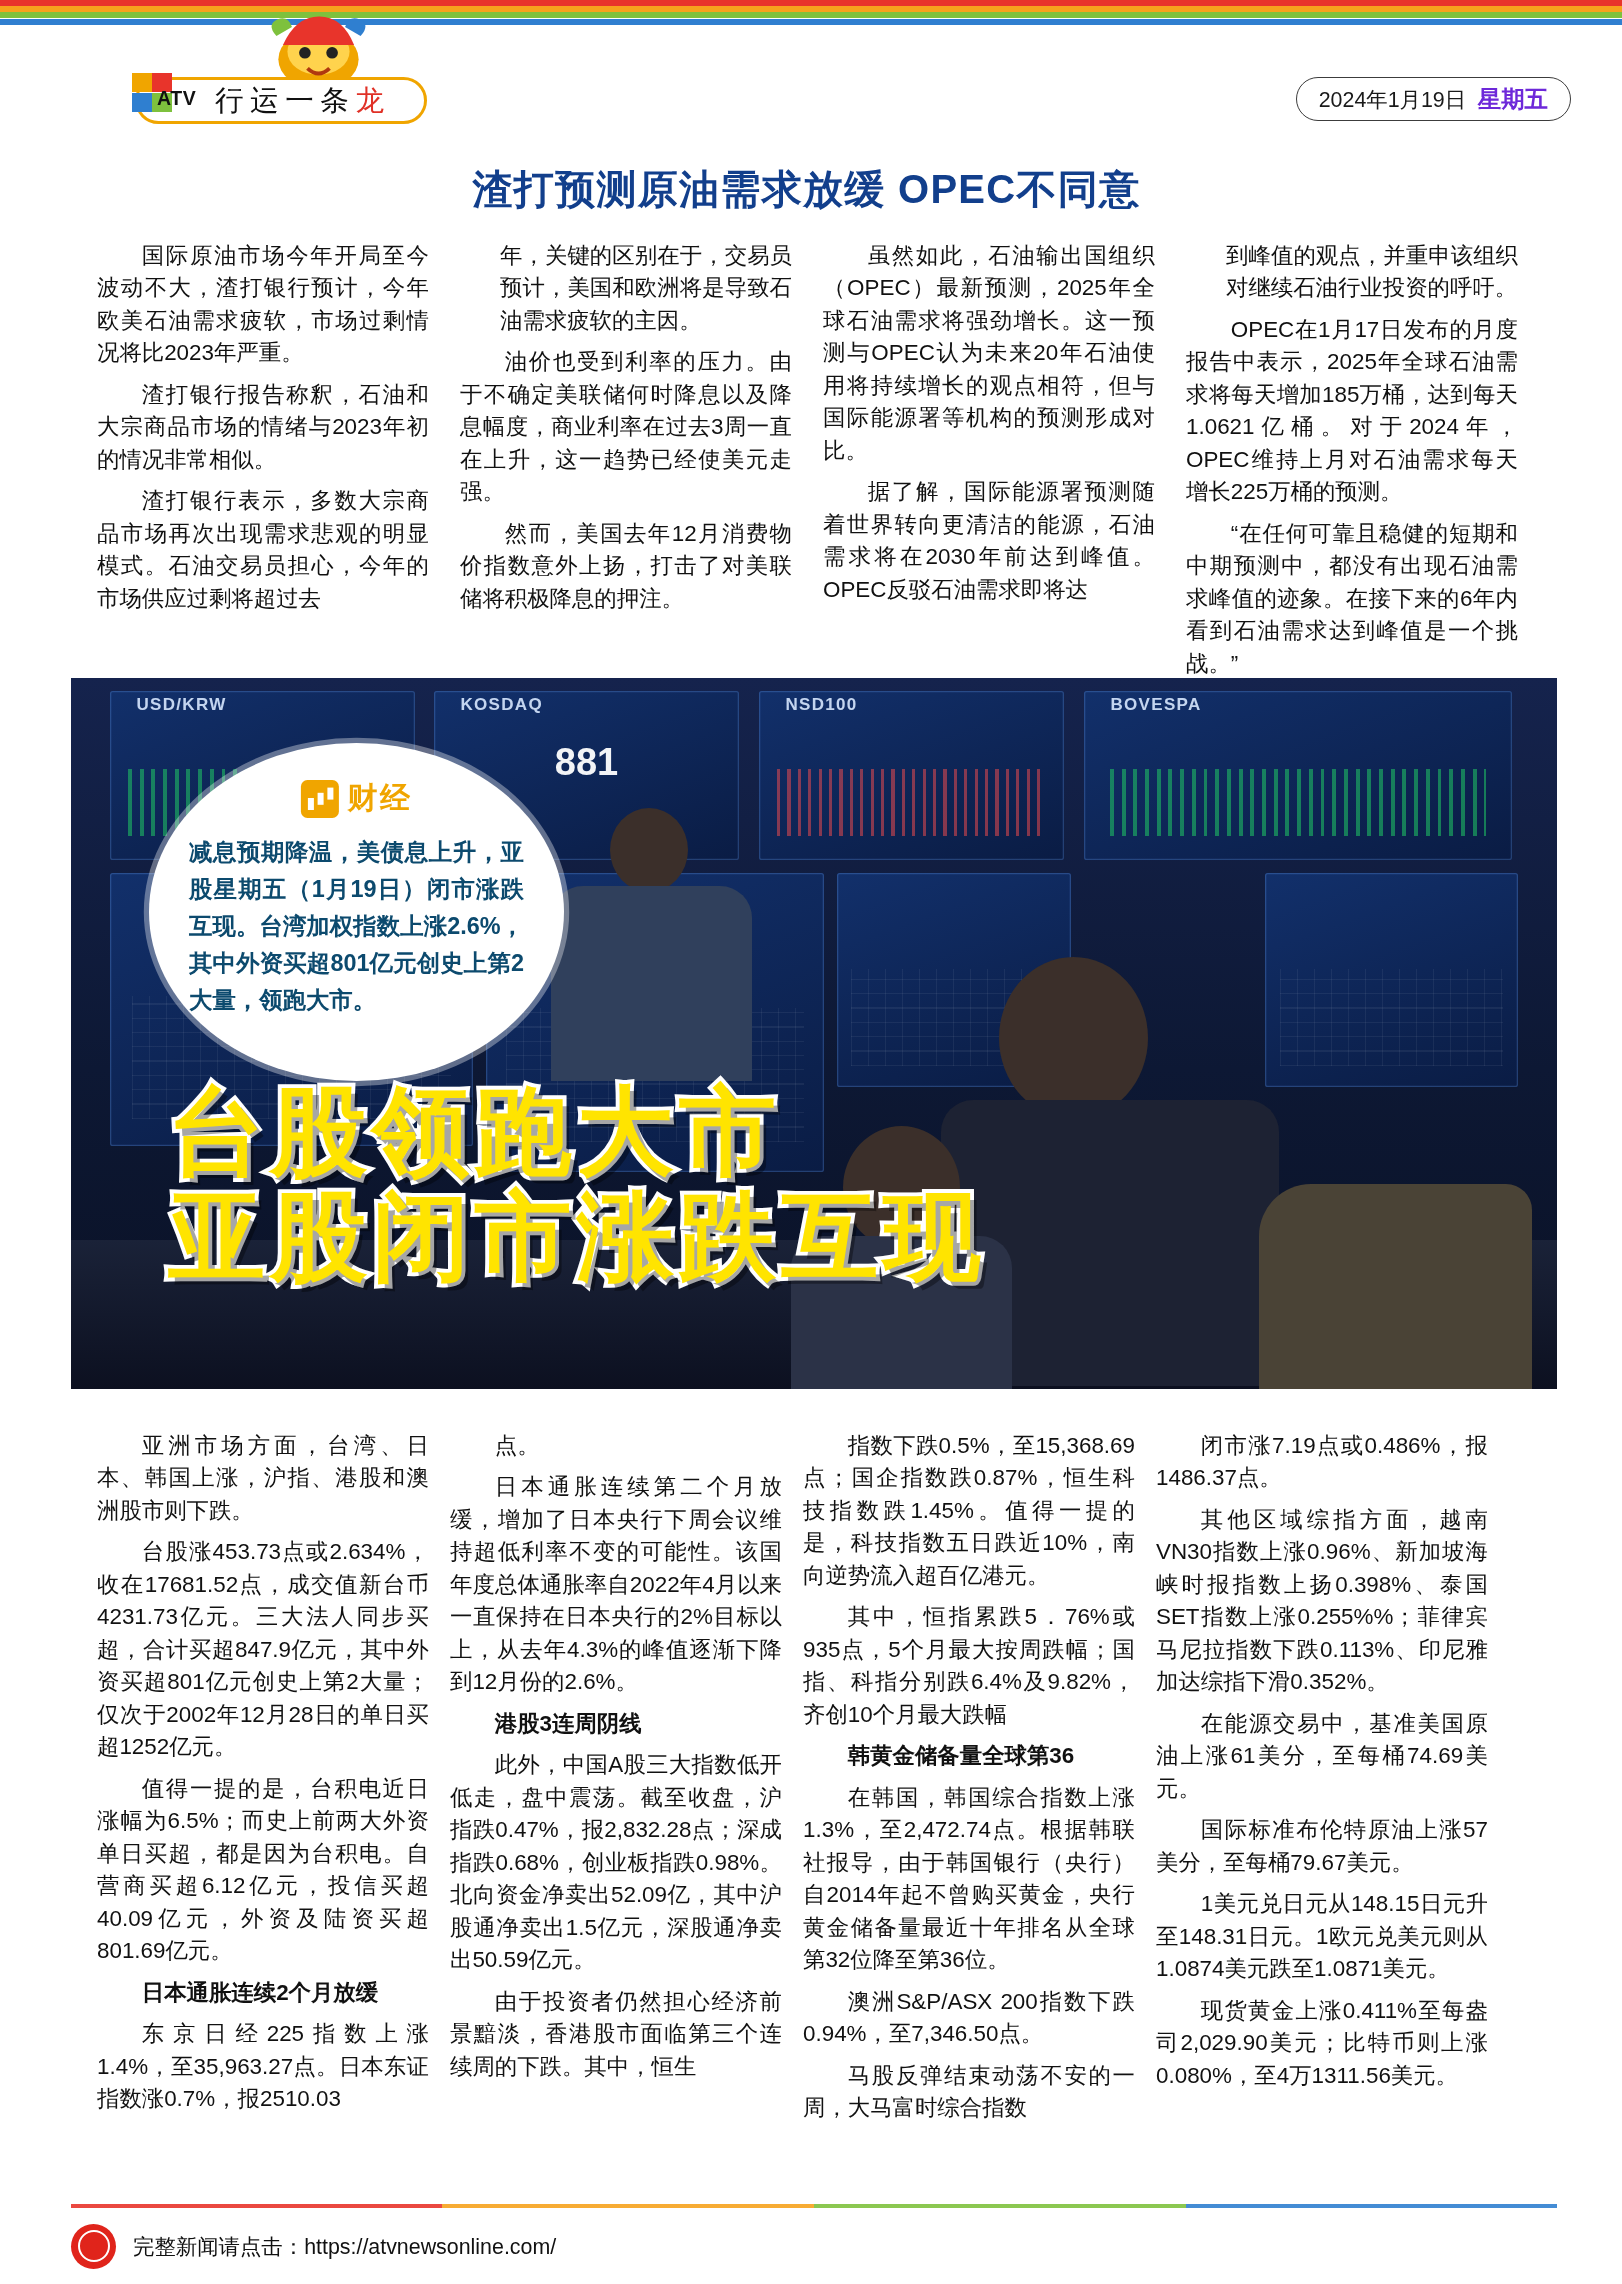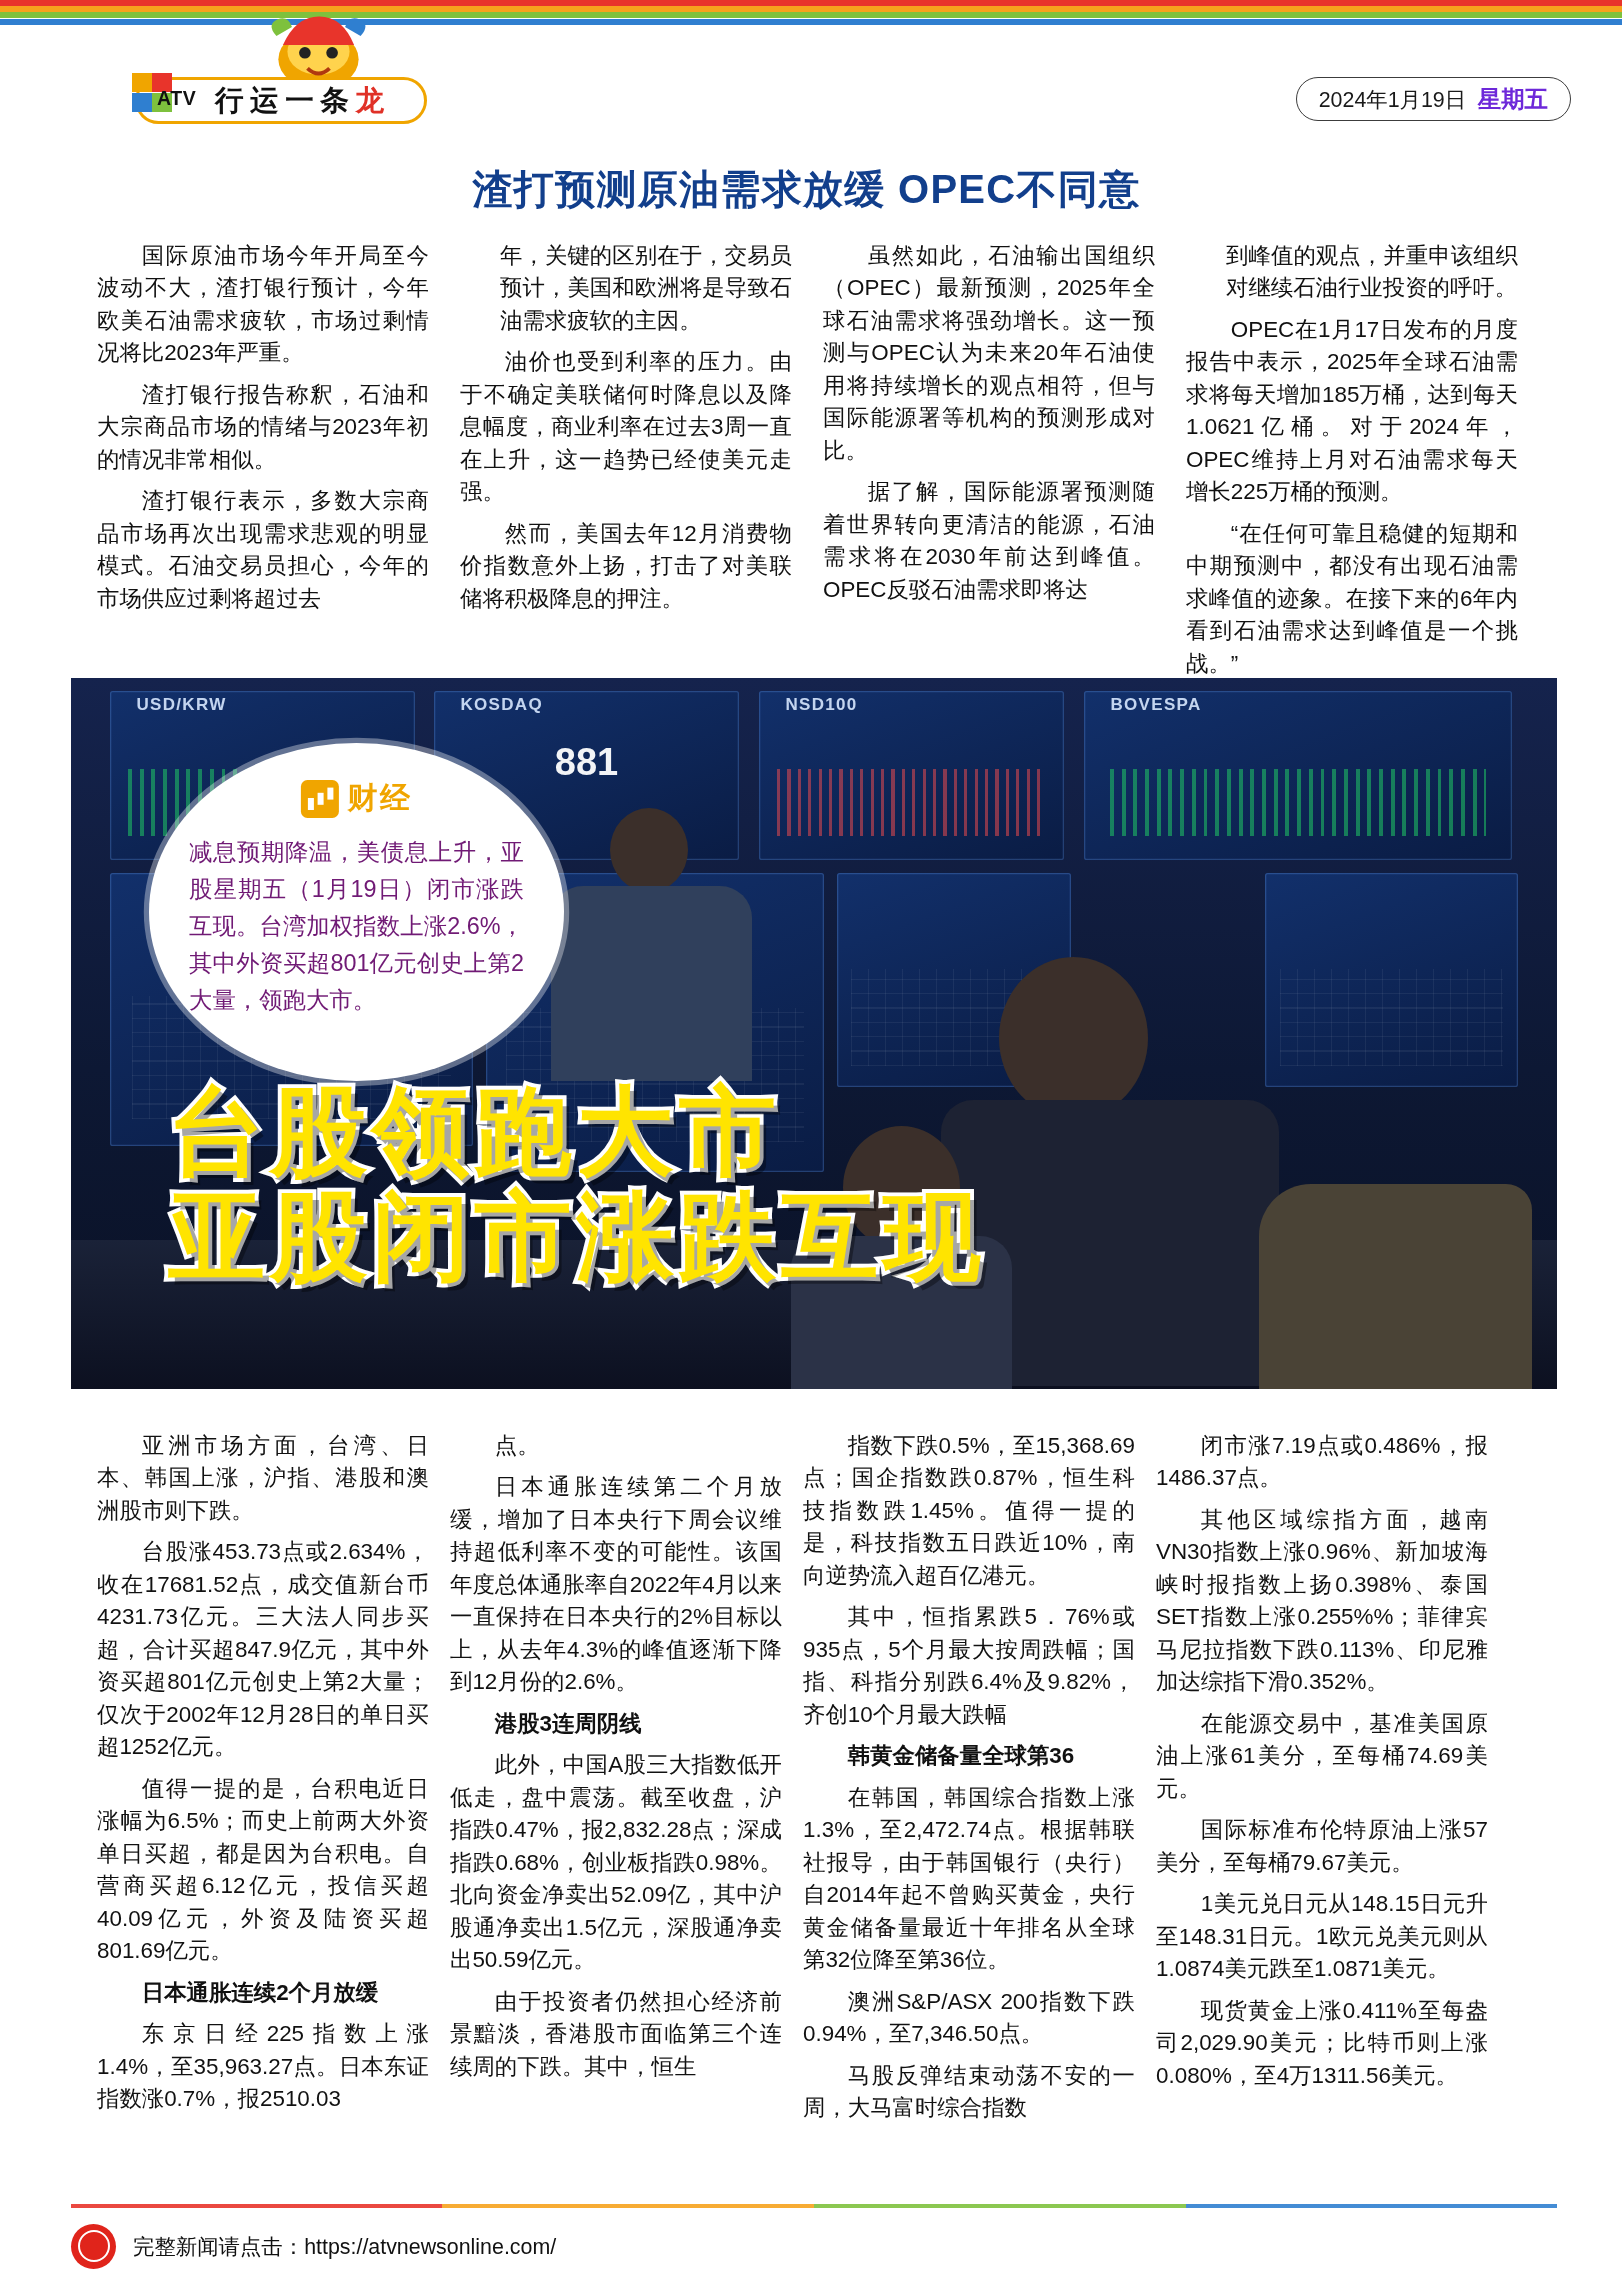--- a/index.html
+++ b/index.html
@@ -29,21 +29,21 @@
   .logo-wrap { position:absolute; left:62px; top:6.5px; width:363px; height:114px; }
   .logo-bird {
     position:absolute; left:195px; top:-26px; width:123px; height:91px;
   }
   .logo-ribbon {
     position:absolute; left:73px; top:45px; width:292px; height:47px;
     background:#ffffff; border:3.2px solid #f0a500; border-radius:23.4px;
     display:flex; align-items:center; padding-left:77px;
   }
   .logo-ribbon span {
-    font-size:28.6px; font-weight:bold; letter-spacing:6.5px; color:#111;text-align:right;
+    font-size:28.6px; font-weight:normal; letter-spacing:6.5px; color:#111;text-align:right;
   }
   .logo-ribbon span.red { color:#e03127; }
   .atv-badge {
     position:absolute; left:65px; top:40px; width:84px; height:57px;
     display:flex; align-items:center; justify-content:center;
   }
   .atv-badge .cube { position:absolute; left:5.2px; top:1.3px; width:40px; height:40px; }
   .atv-badge .cube i { position:absolute; display:block; width:19.5px; height:19.5px; }
   .atv-badge .cube i:nth-child(1){ left:0; top:0; background:#f0a500;}
   .atv-badge .cube i:nth-child(2){ left:20px; top:0; background:#e8342b;}
@@ -151,21 +151,21 @@
     width:38px; height:38px; border-radius:6.5px;
     background:#f0a500; position:relative;
   }
   .bubble-tag .ico::before {
     content:""; position:absolute; left:7.8px; bottom:7.8px; width:5.8px; height:11.7px; background:#fff;
     box-shadow:9.7px -5.2px 0 0 #fff, 19.5px -10.4px 0 0 #fff;
   }
   .bubble-tag .t { font-size:30px; font-weight:bold; color:#f0a500; letter-spacing:2.6px; }
   .bubble-text {
     position:absolute; left:40px; right:40px; top:91px;
-    font-size:23.4px; font-weight:normal; line-height:1.58; color:#701a75; text-align:justify;
+    font-size:23.4px; font-weight:bold; line-height:1.58; color:#0c4a6e; text-align:justify;
   }
 
   
   .bigtitle {
     position:absolute; left:97px; top:402px; width:1233px;
     font-size:97px; font-weight:bold; line-height:1.08;
     color:#ffe400;
     -webkit-text-stroke:7.8px #ffffff;
     paint-order:stroke fill;
     letter-spacing:5.2px;

